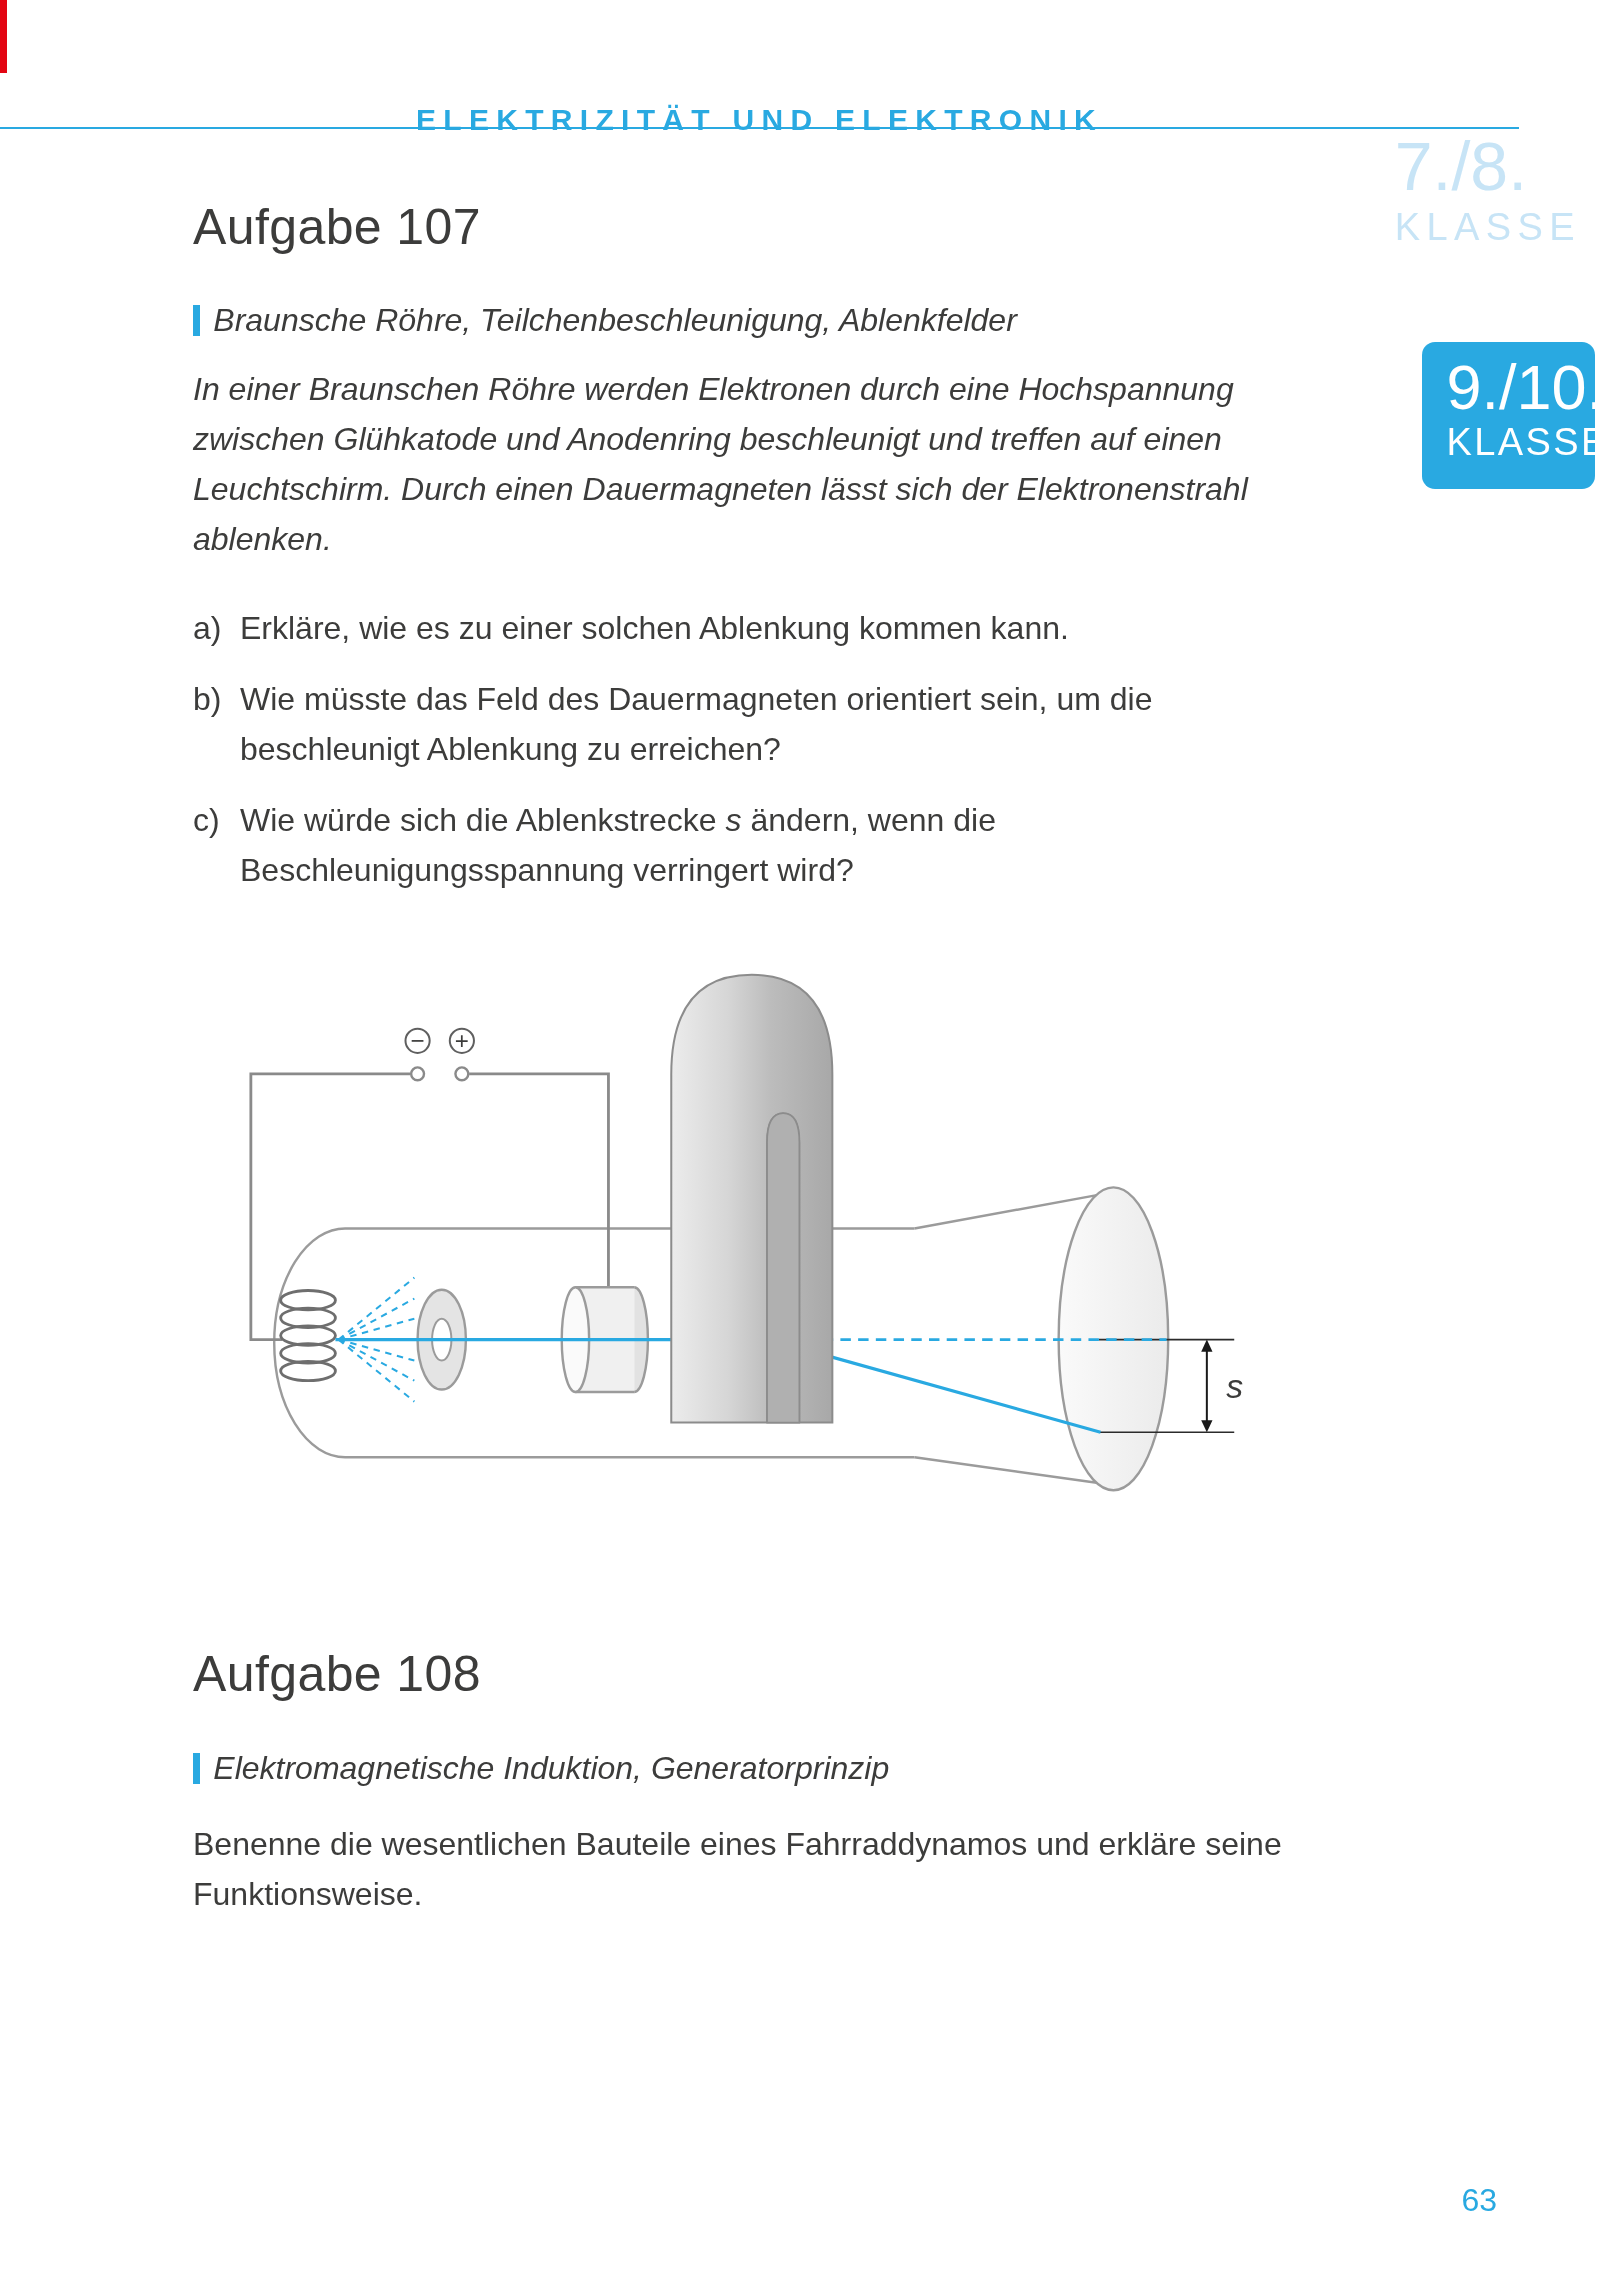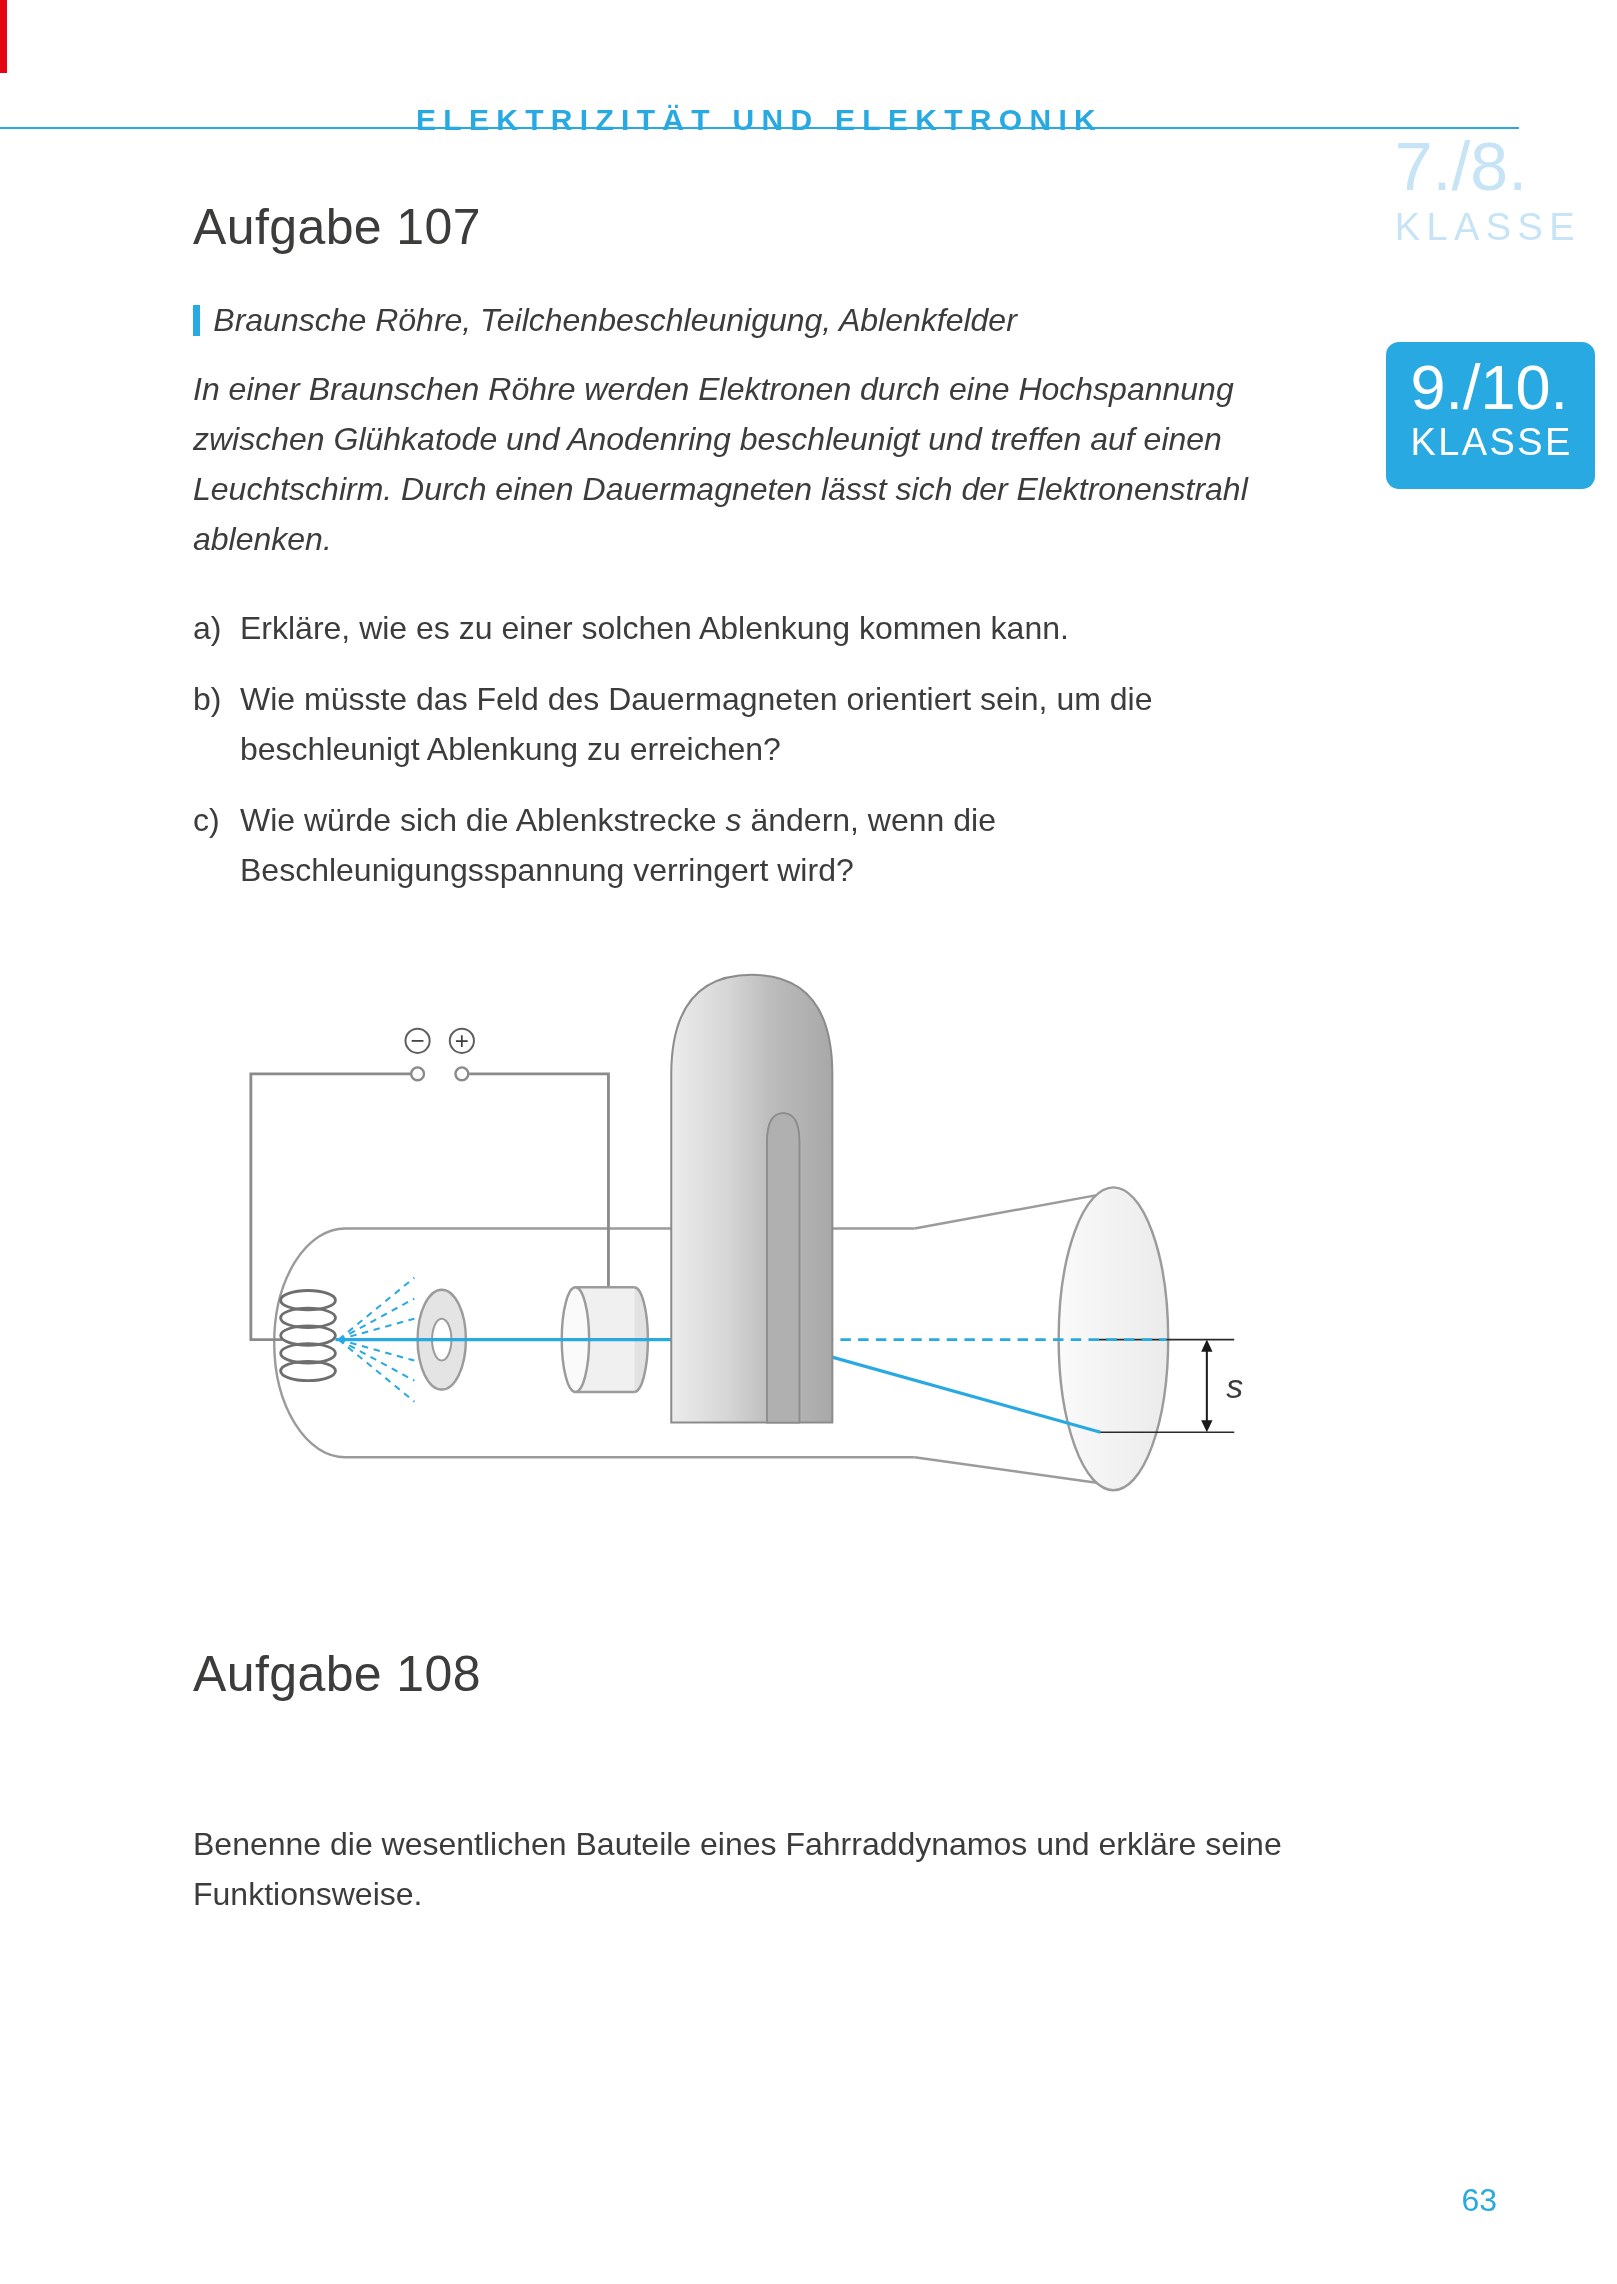--- a/index.html
+++ b/index.html
@@ -16,21 +16,21 @@
   .red-mark{position:absolute;top:0;left:0;width:7.3px;height:73px;background:var(--red);}
 
   .header-title{position:absolute;top:66px;left:0;width:1519px;text-align:center;
     font-size:30px;font-weight:700;letter-spacing:7.3px;color:var(--accent);margin-top:37px;}
   .header-rule{position:absolute;top:127px;left:0;width:1519px;height:2.4px;background:var(--accent);}
 
   .k78{position:absolute;top:132px;right:37px;color:var(--lightblue);}
   .k78 .grade{font-size:68px;line-height:1;}
   .k78 .label{font-size:38px;letter-spacing:6.4px;margin-top:6.4px;}
 
-  .k910{position:absolute;top:342px;right:22.6px;width:209px;height:147px;background:var(--accent);
+  .k910{position:absolute;top:342px;right:22.6px;width:173px;height:147px;background:var(--accent);
     border-radius:13px;color:#ffffff;box-sizing:border-box;padding:11.3px 0 0 24px;}
   .k910 .grade{font-size:63px;line-height:1.08;}
   .k910 .label{font-size:38px;letter-spacing:2.4px;}
 
   .h-task{position:absolute;left:193px;font-size:50px;font-weight:500;color:var(--text);letter-spacing:0.4px;}
   #h107{top:198px;}
   #h108{top:1645px;text-align:right;}
 
   .topic{position:absolute;left:193px;display:flex;align-items:center;gap:13px;
     font-style:italic;font-size:32px;color:var(--text);}
@@ -188,19 +188,23 @@
         <line x1="1198" y1="508" x2="1198" y2="601" stroke="#1a1a1a" stroke-width="2.5"></line>
         <polygon points="1198,497 1191,512 1205,512" fill="#1a1a1a"></polygon>
         <polygon points="1198,612 1191,597 1205,597" fill="#1a1a1a"></polygon>
         <text class="slabel" x="1222" y="570">s</text>
       </g>
     </svg>
   </div>
 
   <div class="h-task" id="h108">Aufgabe 108</div>
 
+  <div class="topic" id="topic108">
+    <span class="bar"></span>
+    <span>Elektromagnetische Induktion, Generatorprinzip</span>
+  </div>
 
   <div class="para" id="intro108">Benenne die wesentlichen Bauteile eines Fahrraddynamos und erkläre seine Funktionsweise.</div>
 
   <div class="pageno">63</div>
 
 </div>
 
 
 </body></html>

